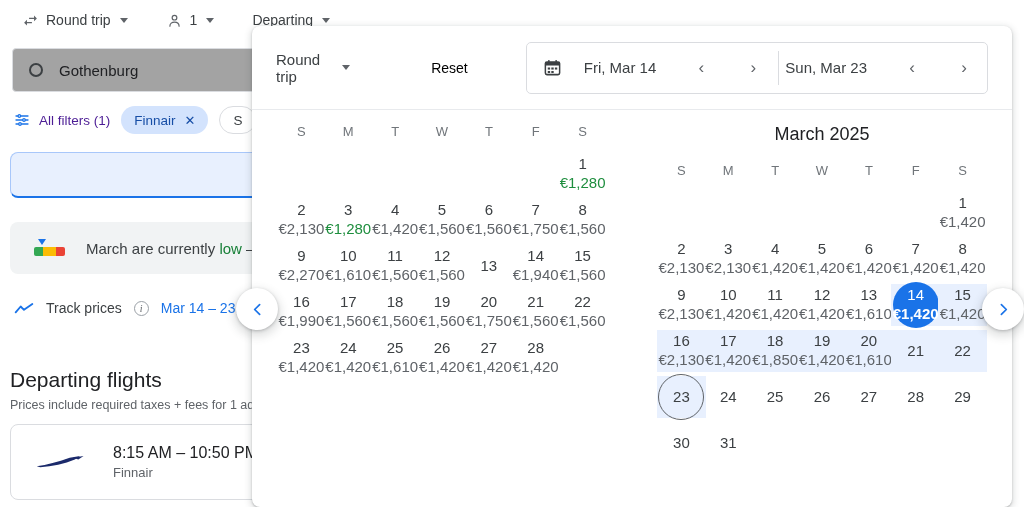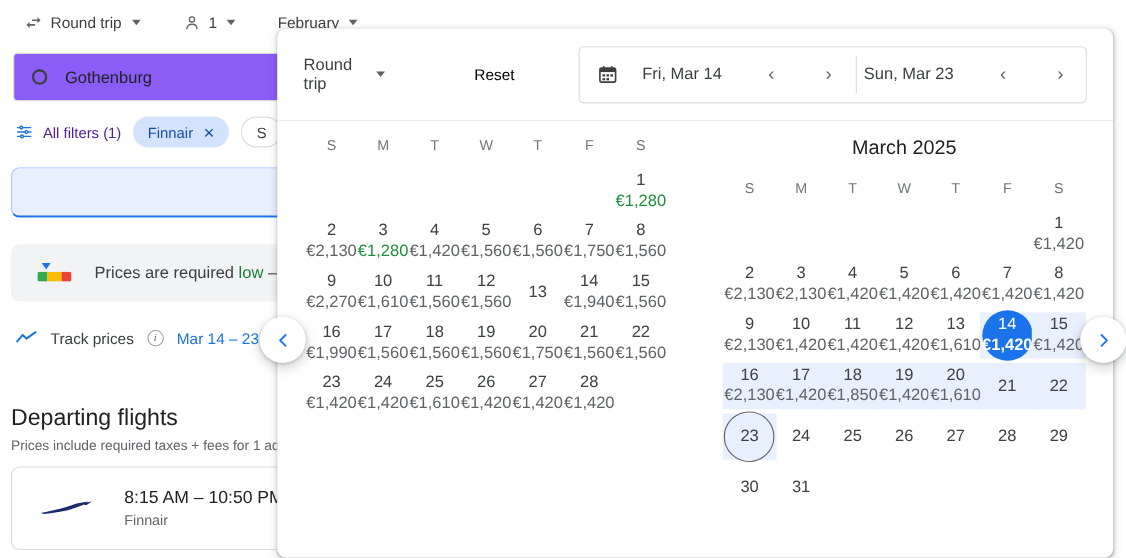--- a/index.html
+++ b/index.html
@@ -34,21 +34,21 @@
     border-top: 5px solid #5f6368;
   }
   .ic { display: inline-flex; align-items: center; justify-content: center; }
 
   
   .origin-field {
     position: absolute; left: 12px; top: 48px;
     width: 420px; height: 44px;
     border: 1px solid #dadce0; border-radius: 4px;
     display: flex; align-items: center; padding-left: 16px; gap: 16px;
-    background: #8b5cf6;
+    background: #a3a3a3;
   }
   .origin-ring {
     width: 14px; height: 14px; border-radius: 50%;
     border: 2.4px solid #3c4043; flex: none;
   }
   .origin-text { font-size: 15px; color: #202124; }
 
   
   .chips { position: absolute; left: 14px; top: 106px; display: flex; align-items: center; gap: 11px; }
   .allfilters { display: flex; align-items: center; gap: 9px; color: #4c1d95; font-size: 13.5px; font-weight: 500; }
@@ -89,21 +89,21 @@
     border-left: 4px solid transparent;
     border-right: 4px solid transparent;
     border-top: 6px solid #1a73e8;
   }
   .banner-text { font-size: 15px; color: #3c4043; white-space: nowrap; }
   .banner-text .lo { color: #188038; }
 
   
   .track-row {
     position: absolute; left: 14px; top: 300px;
-    display: flex; align-items: flex-start; gap: 12px; white-space: nowrap;
+    display: flex; align-items: flex-end; gap: 12px; white-space: nowrap;
   }
   .track-label { font-size: 14px; color: #3c4043; font-weight: 500; }
   .info-circle {
     width: 15px; height: 15px; border-radius: 50%;
     border: 1.2px solid #9aa0a6; color: #5f6368;
     font-size: 10px; font-style: italic;
     display: flex; align-items: center; justify-content: center;
     font-family: "Liberation Serif", serif;
   }
   .track-dates { color: #1a73e8; font-size: 14px; }
@@ -221,21 +221,21 @@
         <span class="ic">
           <svg width="17" height="17" viewBox="0 0 24 24" fill="none" stroke="#5f6368" stroke-width="1.7">
             <circle cx="12" cy="8" r="3.3"></circle>
             <path d="M5.5 20c0-3.6 2.9-5.8 6.5-5.8s6.5 2.2 6.5 5.8" stroke-linecap="round"></path>
           </svg>
         </span>
         <span>1</span>
         <span class="caret"></span>
       </div>
       <div class="trip-ctl" style="margin-left:18px;">
-        <span>February</span>
+        <span>Departing</span>
         <span class="caret"></span>
       </div>
     </div>
 
     <div class="origin-field">
       <span class="origin-ring"></span>
       <span class="origin-text">Gothenburg</span>
     </div>
 
     <div class="chips">
@@ -265,21 +265,21 @@
 
     <div class="price-banner">
       <span class="gauge">
         <span class="gauge-ptr"></span>
         <span class="gauge-bar">
           <i style="width:9px;background:#34a853;"></i>
           <i style="width:13px;background:#fbbc04;"></i>
           <i style="width:9px;background:#ea4335;"></i>
         </span>
       </span>
-      <span class="banner-text"><span>Prices are required </span><span class="lo">low</span><span> –</span></span>
+      <span class="banner-text"><span>March are currently </span><span class="lo">low</span><span> –</span></span>
     </div>
 
     <div class="track-row">
       <span class="ic">
         <svg width="20" height="14" viewBox="0 0 24 16" fill="none" stroke="#1a73e8" stroke-width="2.2" stroke-linecap="round" stroke-linejoin="round">
           <path d="M2 12 L8 5 L12 9 L22 2"></path>
         </svg>
       </span>
       <span class="track-label">Track prices</span>
       <span class="info-circle">i</span>

